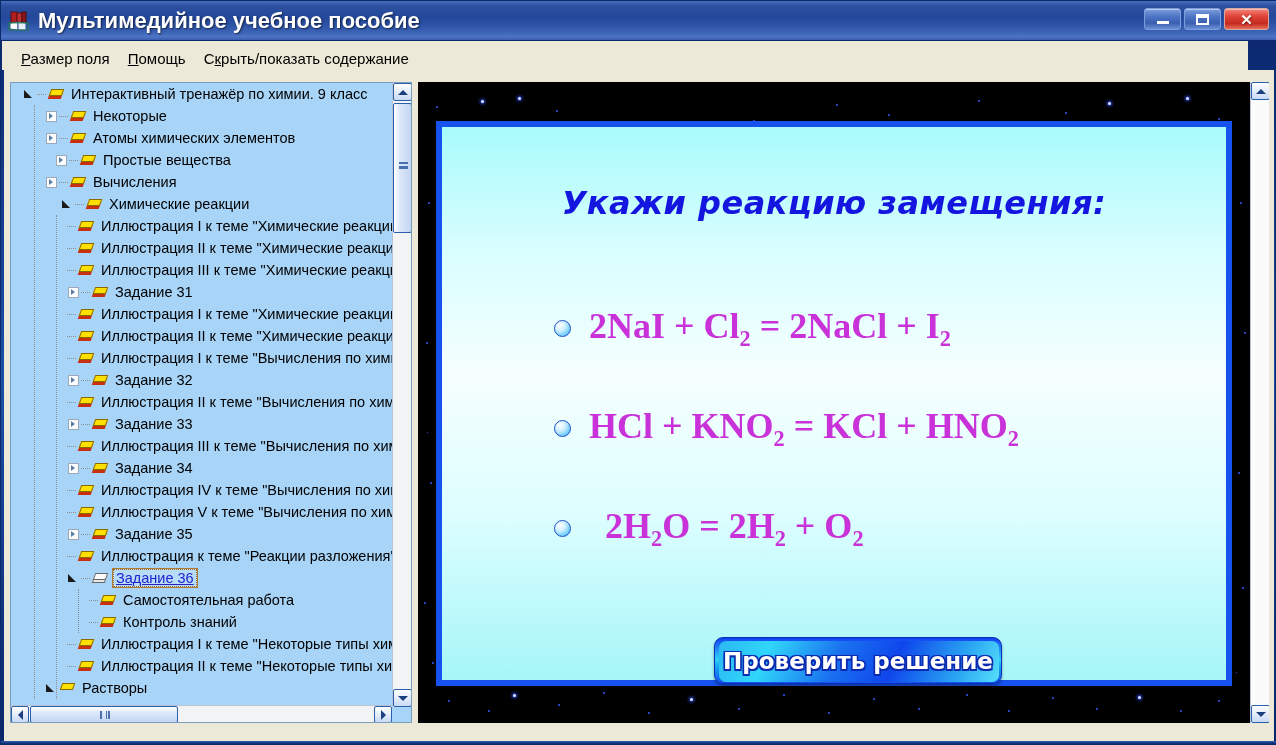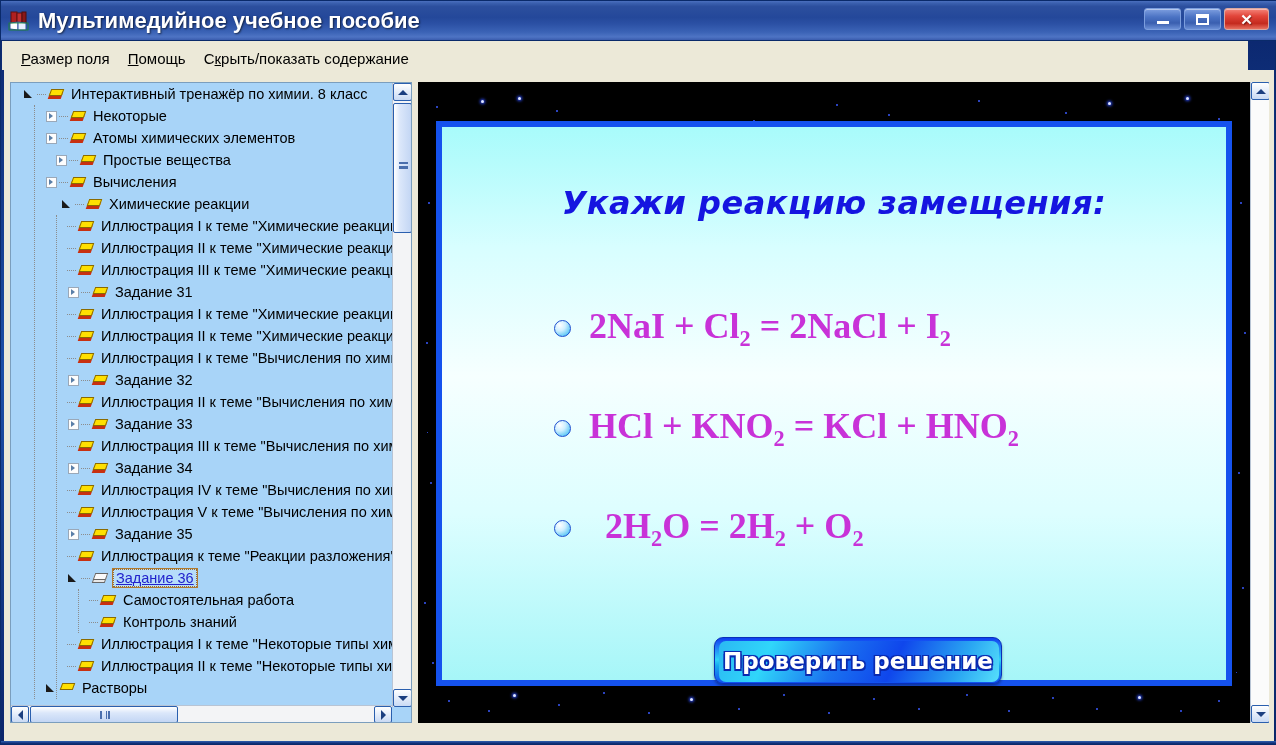--- a/index.html
+++ b/index.html
@@ -320,21 +320,21 @@
 
     <div id="tree-panel">
       <div id="tree-scroll-area">
           <div class="tree-row" style="padding-left: 12px;">
             <span class="tw-expander expanded"></span>
             <span class="tw-dash"></span>
             <span class="book-icon">
               <span class="b1"></span>
               <span class="b2"></span>
             </span>
-            <span class="tree-label">Интерактивный тренажёр по химии. 8 класс</span>
+            <span class="tree-label">Интерактивный тренажёр по химии. 9 класс</span>
           </div>
           <div class="tree-row" style="padding-left: 34px;">
             <span class="tw-expander collapsed"></span>
             <span class="tw-dash"></span>
             <span class="book-icon">
               <span class="b1"></span>
               <span class="b2"></span>
             </span>
             <span class="tree-label">Некоторые</span>
           </div>

